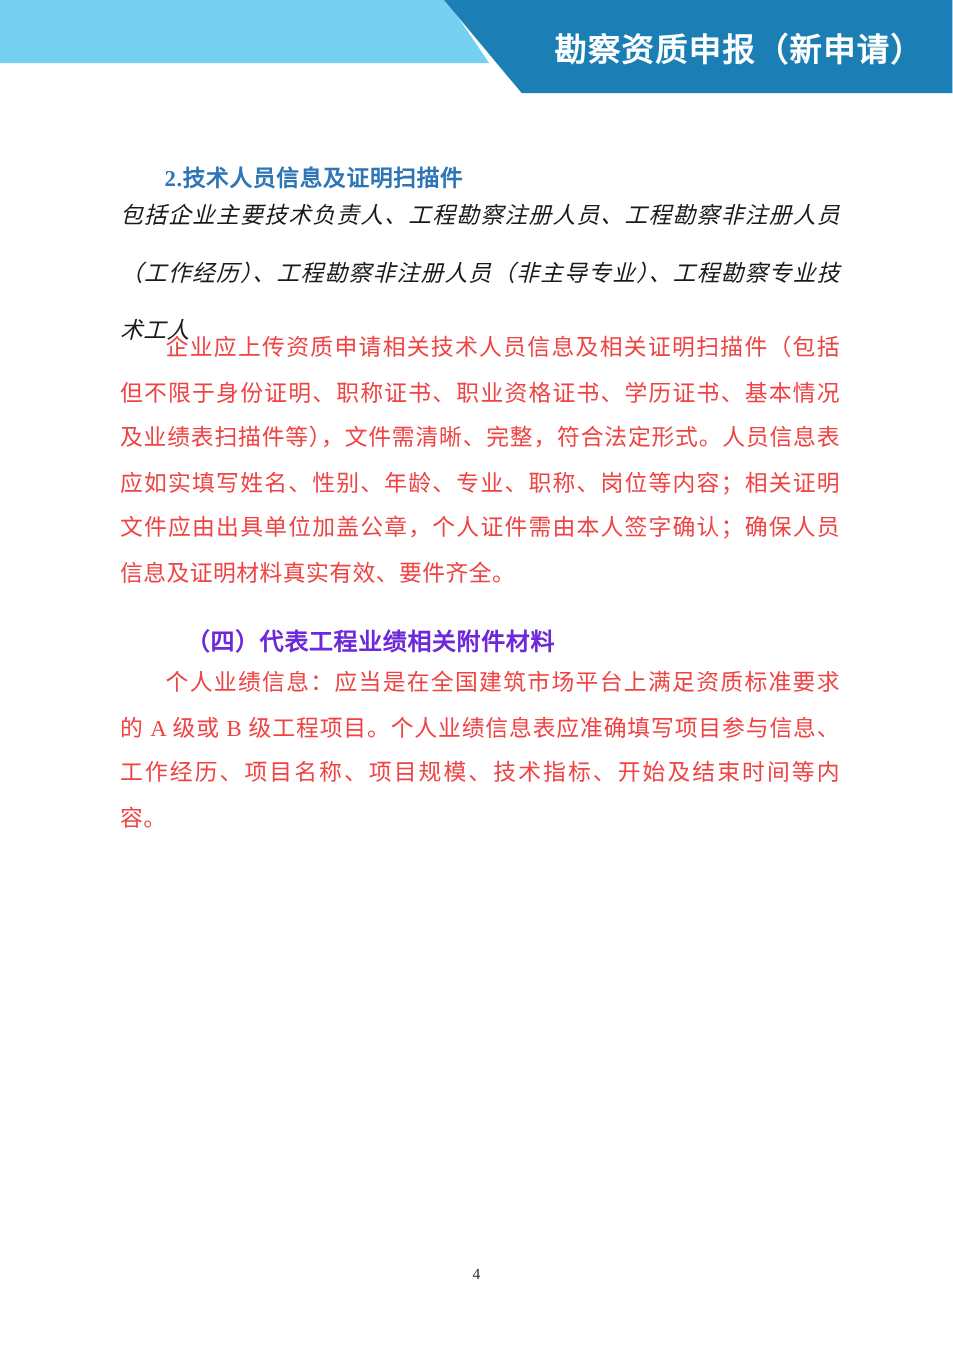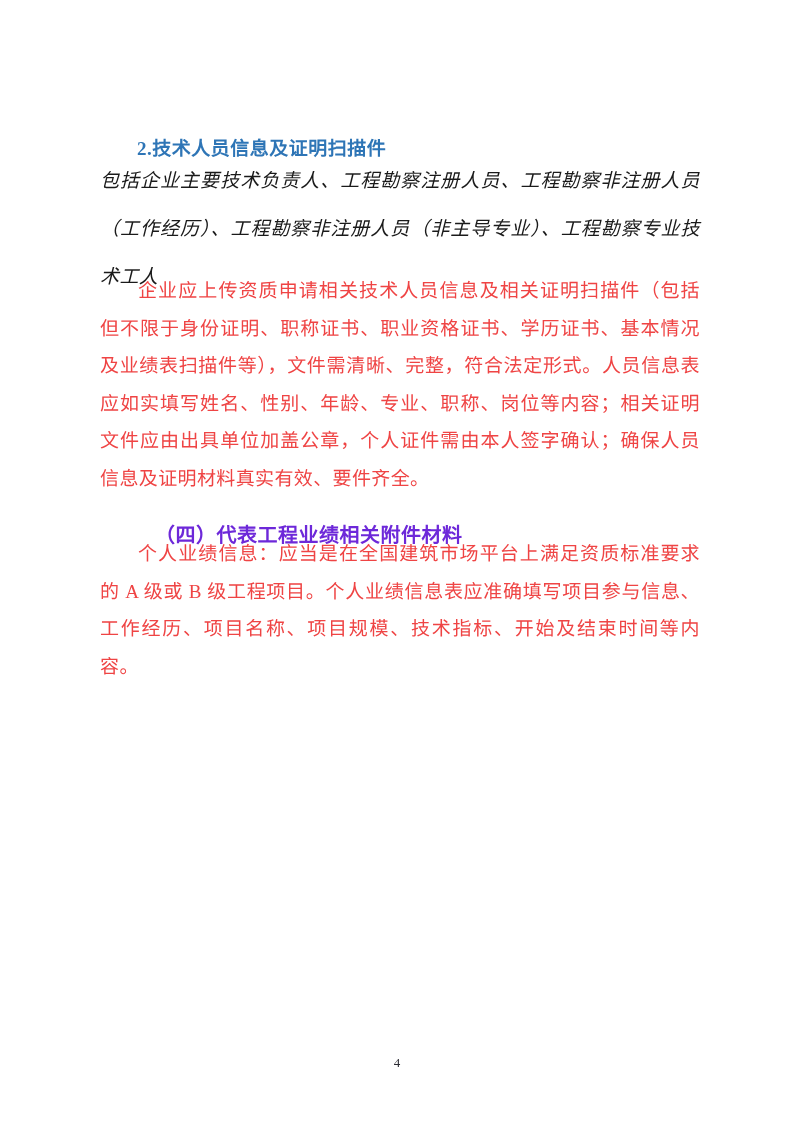--- a/index.html
+++ b/index.html
@@ -106,41 +106,47 @@
     top: 519px;
     left: 55px;
     margin: 0;
     font-family: "Liberation Sans", sans-serif;
     font-size: 20px;
     font-weight: 700;
     color: #1f9cd6;
     letter-spacing: 0.5px;
     white-space: nowrap;
   }
-  .para-2 { top: 535px; }
+  .para-2 { top: 551px; }
 
   
   .page-footer {
     position: absolute;
     top: 1053px;
     left: 0;
     width: 794px;
     text-align: center;
   }
   .page-number {
     font-family: "Liberation Serif", serif;
     font-size: 13px;
     color: #2b2b33;
   }
 </style>
 </head>
 <body>
 
 <div class="page" style="--dark-band: #1b7fb5; --light-band: #76d1f0;">
 
+  <header class="banner">
+    <div class="band-light"></div>
+    <div class="band-dark">
+      <span class="banner-title">勘察资质申报（新申请）</span>
+    </div>
+  </header>
 
   <main class="content">
 
     <h3 class="h-sub" style="color: rgb(46, 117, 182);">2.技术人员信息及证明扫描件</h3>
 
     <p class="scope-note">包括企业主要技术负责人、工程勘察注册人员、工程勘察非注册人员（工作经历）、工程勘察非注册人员（非主导专业）、工程勘察专业技术工人</p>
 
     <p class="body-para para-1">企业应上传资质申请相关技术人员信息及相关证明扫描件（包括但不限于身份证明、职称证书、职业资格证书、学历证书、基本情况及业绩表扫描件等），文件需清晰、完整，符合法定形式。人员信息表应如实填写姓名、性别、年龄、专业、职称、岗位等内容；相关证明文件应由出具单位加盖公章，个人证件需由本人签字确认；确保人员信息及证明材料真实有效、要件齐全。</p>
 
     <h2 class="h-main" style="color: #6d28d9;">（四）代表工程业绩相关附件材料</h2>

